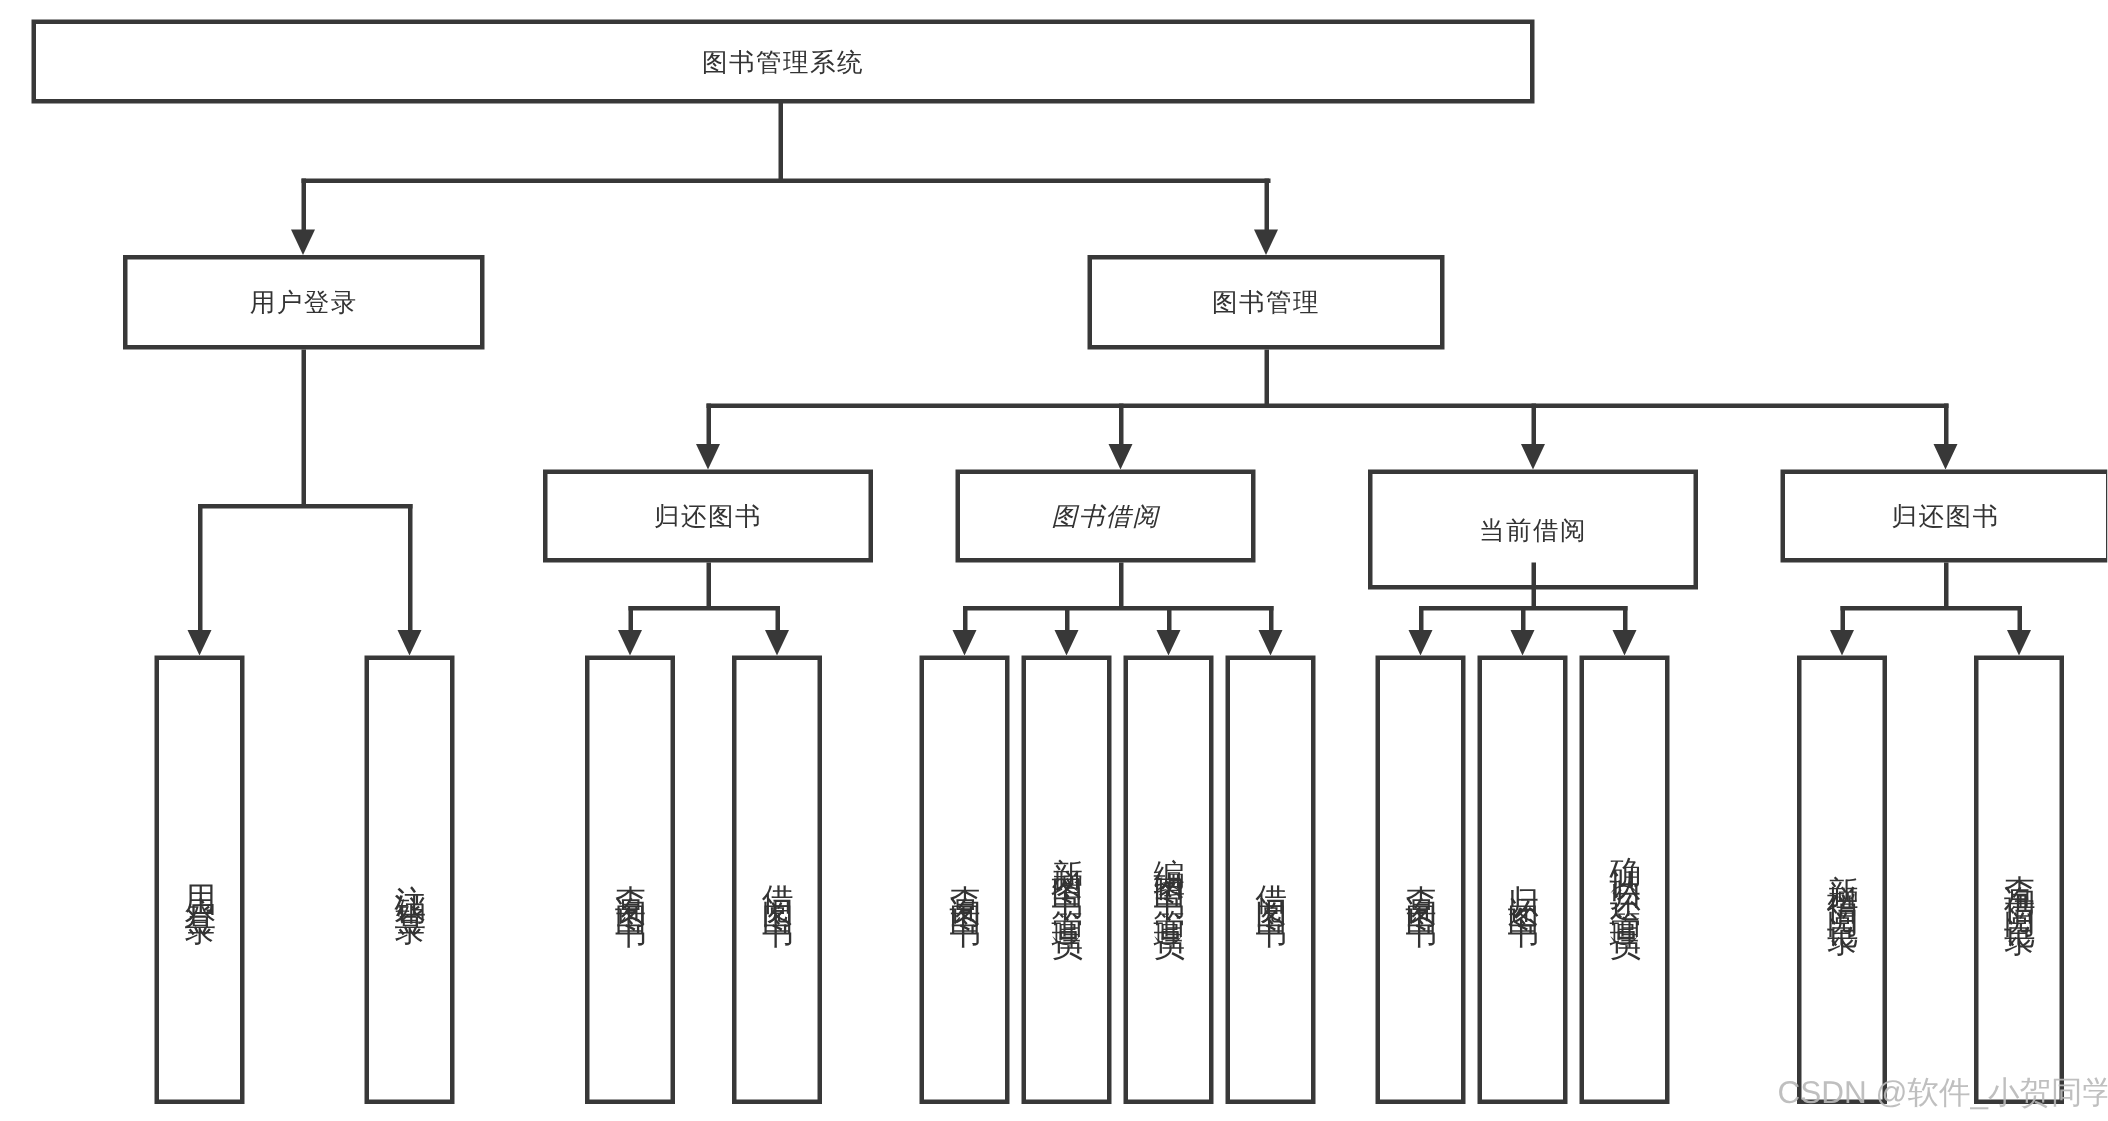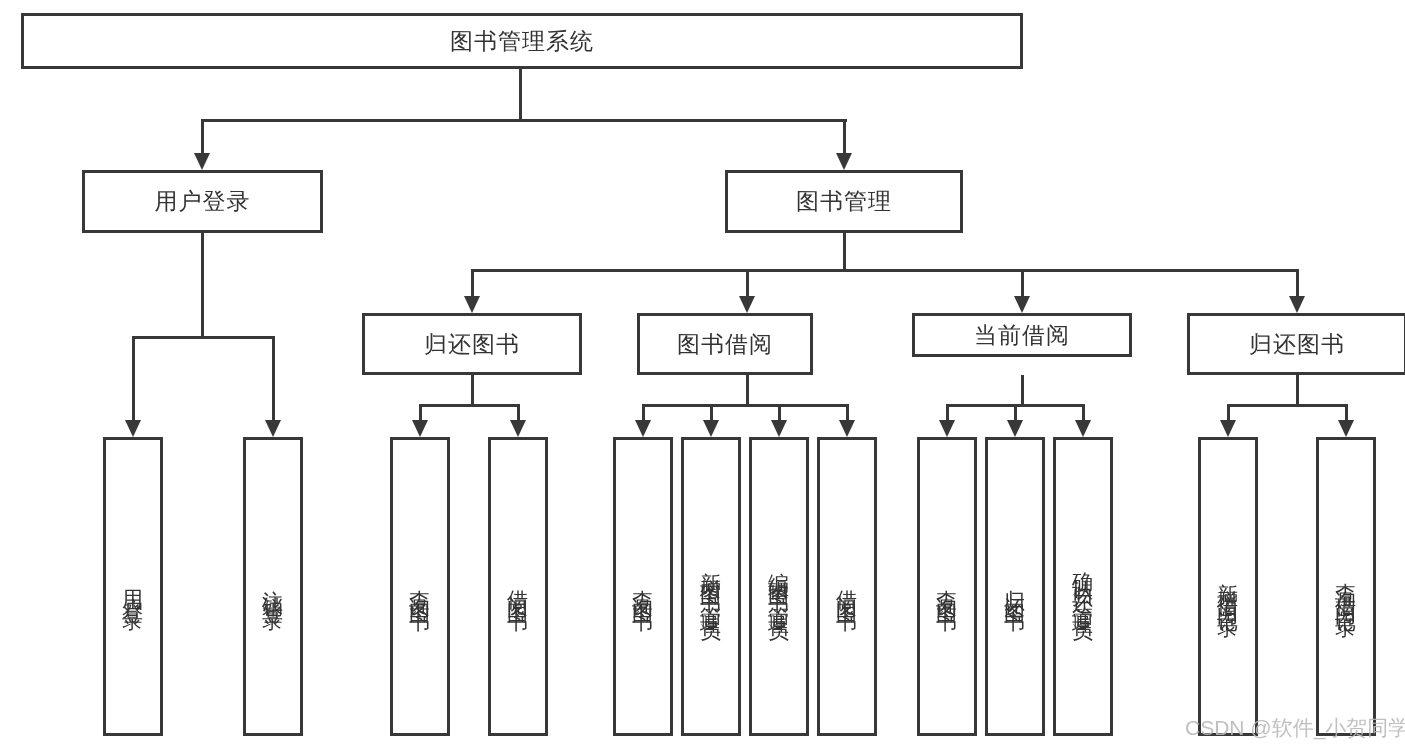--- a/index.html
+++ b/index.html
@@ -17,21 +17,21 @@
   }
   
   .box {
     position: absolute;
     box-sizing: border-box;
     border: 3px solid #383838;
     background: #ffffff;
     display: flex;
     align-items: center;
     justify-content: center;
-    font-size: 23px;
+    font-size: 17px;
     color: #333333;
     letter-spacing: 1px;
   }
   
   .vbox {
     position: absolute;
     box-sizing: border-box;
     top: 437px;
     width: 60px;
     height: 299px;
@@ -117,24 +117,24 @@
   <div class="vline" style="left:1021px; top:269px; height:30px;"></div>
   <div class="vline" style="left:1296px; top:269px; height:30px;"></div>
   <div class="arrow" style="left:464px; top:296px;"></div>
   <div class="arrow" style="left:739px; top:296px;"></div>
   <div class="arrow" style="left:1014px; top:296px;"></div>
   <div class="arrow" style="left:1289px; top:296px;"></div>
 
   <div class="box" style="left:362px; top:313px; width:220px; height:62px;">
     <span>归还图书</span>
   </div>
-  <div class="box" style="left:637px; top:313px; width:176px; height:62px;">
+  <div class="box" style="left:637px; top:313px; width:200px; height:62px;font-style:italic;">
     <span>图书借阅</span>
   </div>
-  <div class="box" style="left:912px; top:313px; width:220px; height:44px;">
+  <div class="box" style="left:912px; top:313px; width:220px; height:80px;">
     <span>当前借阅</span>
   </div>
   <div class="box" style="left:1187px; top:313px; width:220px; height:62px;">
     <span>归还图书</span>
   </div>
 
   <div class="vline" style="left:471px; top:375px; height:31px;"></div>
   <div class="hline" style="left:419px; top:404px; width:101px;"></div>
   <div class="vline" style="left:419px; top:404px; height:18px;"></div>
   <div class="vline" style="left:517px; top:404px; height:18px;"></div>

